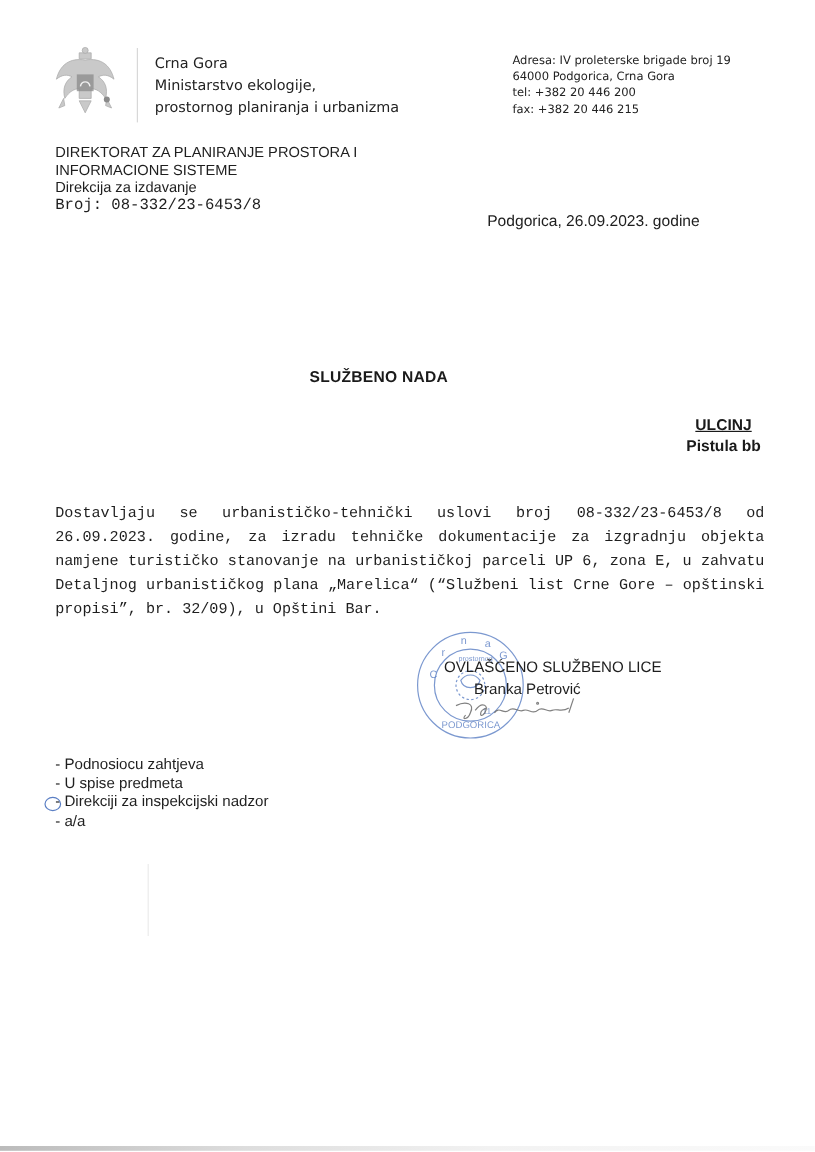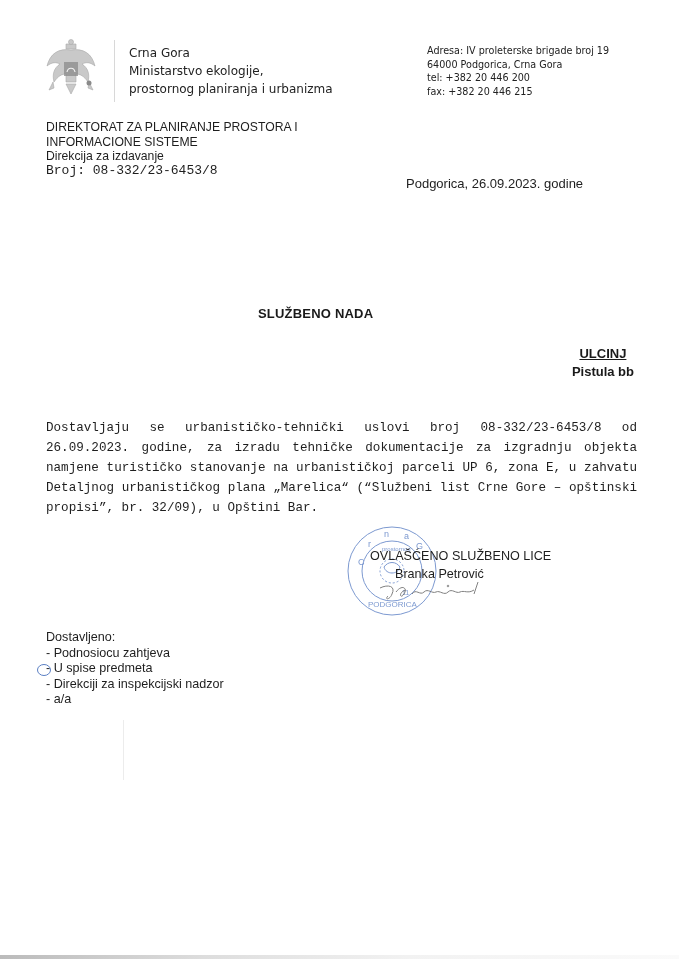--- a/index.html
+++ b/index.html
@@ -106,21 +106,20 @@
       <path d="M2 10 C10 6 18 8 14 16 C12 22 6 22 10 18"></path>
       <path d="M18 14 C24 6 30 10 26 16 C22 22 20 14 28 12"></path>
       <path d="M34 16 C38 10 42 18 46 14 C50 10 54 16 58 14 C62 12 66 18 70 14 C74 10 78 16 82 14 C86 12 90 16 96 12"></path>
       <path d="M100 4 L96 16"></path>
       <circle cx="70" cy="8" r="0.8"></circle>
     </g>
   </svg>
 </div>
 
 <div class="abs distribution">
-  <div>Dostavljeno:</div>
   <div>- Podnosiocu zahtjeva</div>
   <div>- U spise predmeta</div>
   <div>- Direkciji za inspekcijski nadzor</div>
   <div>- a/a</div>
 </div>
 <div class="abs circle-mark">
   <svg width="16" height="14" viewBox="0 0 16 14">
     <ellipse cx="8" cy="7" rx="6.5" ry="5.5" fill="none" stroke="#5b7fc4" stroke-width="1"></ellipse>
   </svg>
 </div>

